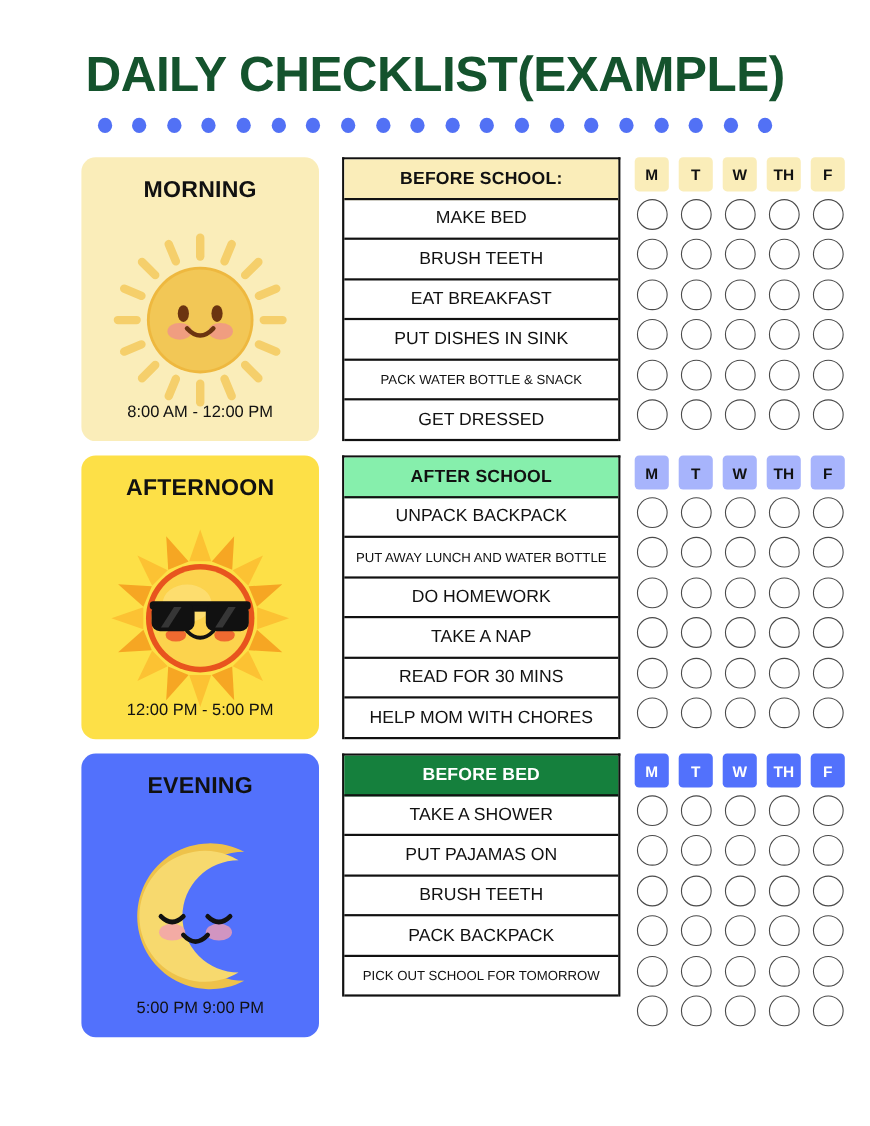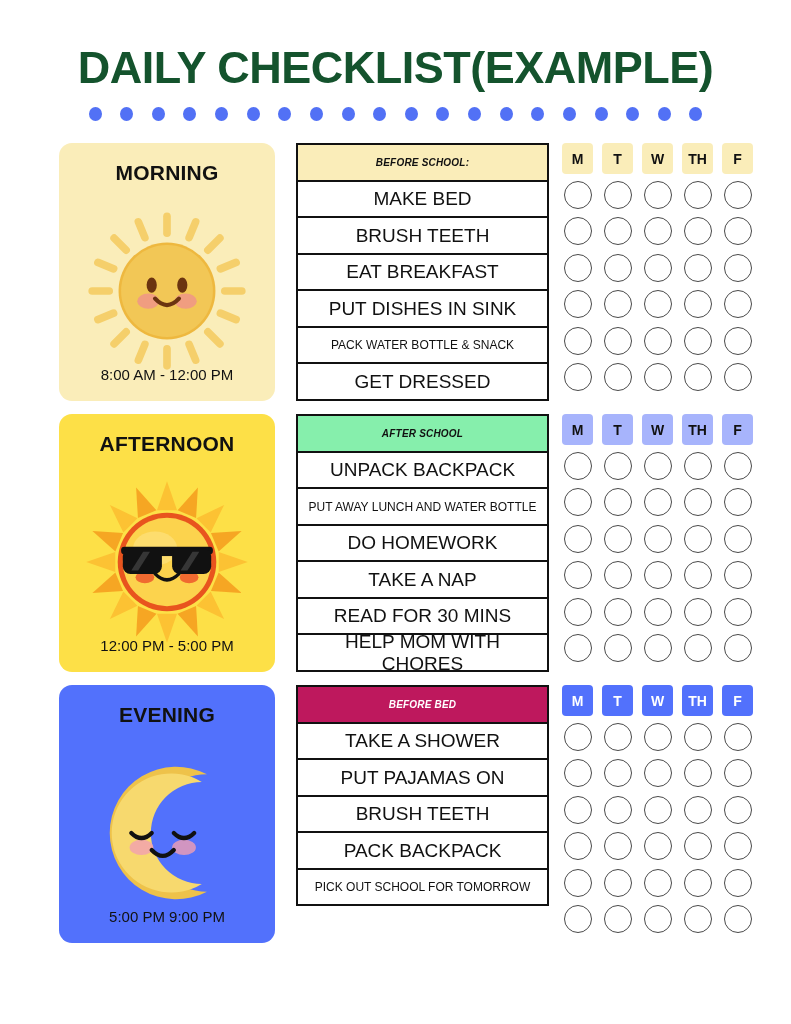--- a/index.html
+++ b/index.html
@@ -38,20 +38,21 @@
   }
 
   
   #sections { margin-top: 22px; }
 
   .section {
     display: flex;
     align-items: flex-start;
     padding-left: 59px;
     margin-bottom: 13px;
+    margin-left: 15px;
   }
 
   
   .time-card {
     width: 216px;
     height: 258px;
     border-radius: 13px;
     flex: 0 0 216px;
     display: flex;
     flex-direction: column;
@@ -97,27 +98,26 @@
     border-bottom: 2.5px solid #111111;
     height: 36.5px;
     display: flex;
     align-items: center;
     justify-content: center;
     text-align: center;
     padding: 0 4px;
   }
   .task-row.header {
     font-weight: 700;
-    font-size: 10px;
+    font-size: 16px;
     letter-spacing: 0.2px;
-    font-style: italic;
   }
   .task-row.item {
     font-weight: 400;
-    font-size: 19px;
+    font-size: 16px;
     color: #111111;
   }
   .task-row.item.small { font-size: 12px; }
 
   
   .check-grid {
     margin-left: 13px;
     flex: 0 0 auto;
   }
   .day-header-row {
@@ -396,21 +396,21 @@
     <ellipse cx="120" cy="117" rx="14" ry="9" fill="#f19fb2" opacity=".8"></ellipse>
     <path d="M58 100 Q70 112 82 100" stroke="#111" stroke-width="5" fill="none" stroke-linecap="round"></path>
     <path d="M108 100 Q120 112 132 100" stroke="#111" stroke-width="5" fill="none" stroke-linecap="round"></path>
     <path d="M82 120 Q95 134 108 120" stroke="#111" stroke-width="5" fill="none" stroke-linecap="round"></path>
   </svg>
         </div>
       <div class="time-card-range">5:00 PM 9:00 PM</div>
     </div>
 
     <div class="task-table">
-      <div class="task-row header" style="background: #be185d; color: rgb(255, 255, 255);">BEFORE BED</div>
+      <div class="task-row header" style="background: #15803d; color: rgb(255, 255, 255);">BEFORE BED</div>
     <div class="task-row item">TAKE A SHOWER</div>
         <div class="task-row item">PUT PAJAMAS ON</div>
         <div class="task-row item">BRUSH TEETH</div>
         <div class="task-row item">PACK BACKPACK</div>
         <div class="task-row item small">PICK OUT SCHOOL FOR TOMORROW</div>
       </div>
 
     <div class="check-grid">
       <div class="day-header-row">
           <div class="day-cell" style="background: rgb(82, 113, 252); color: rgb(255, 255, 255);">M</div>

